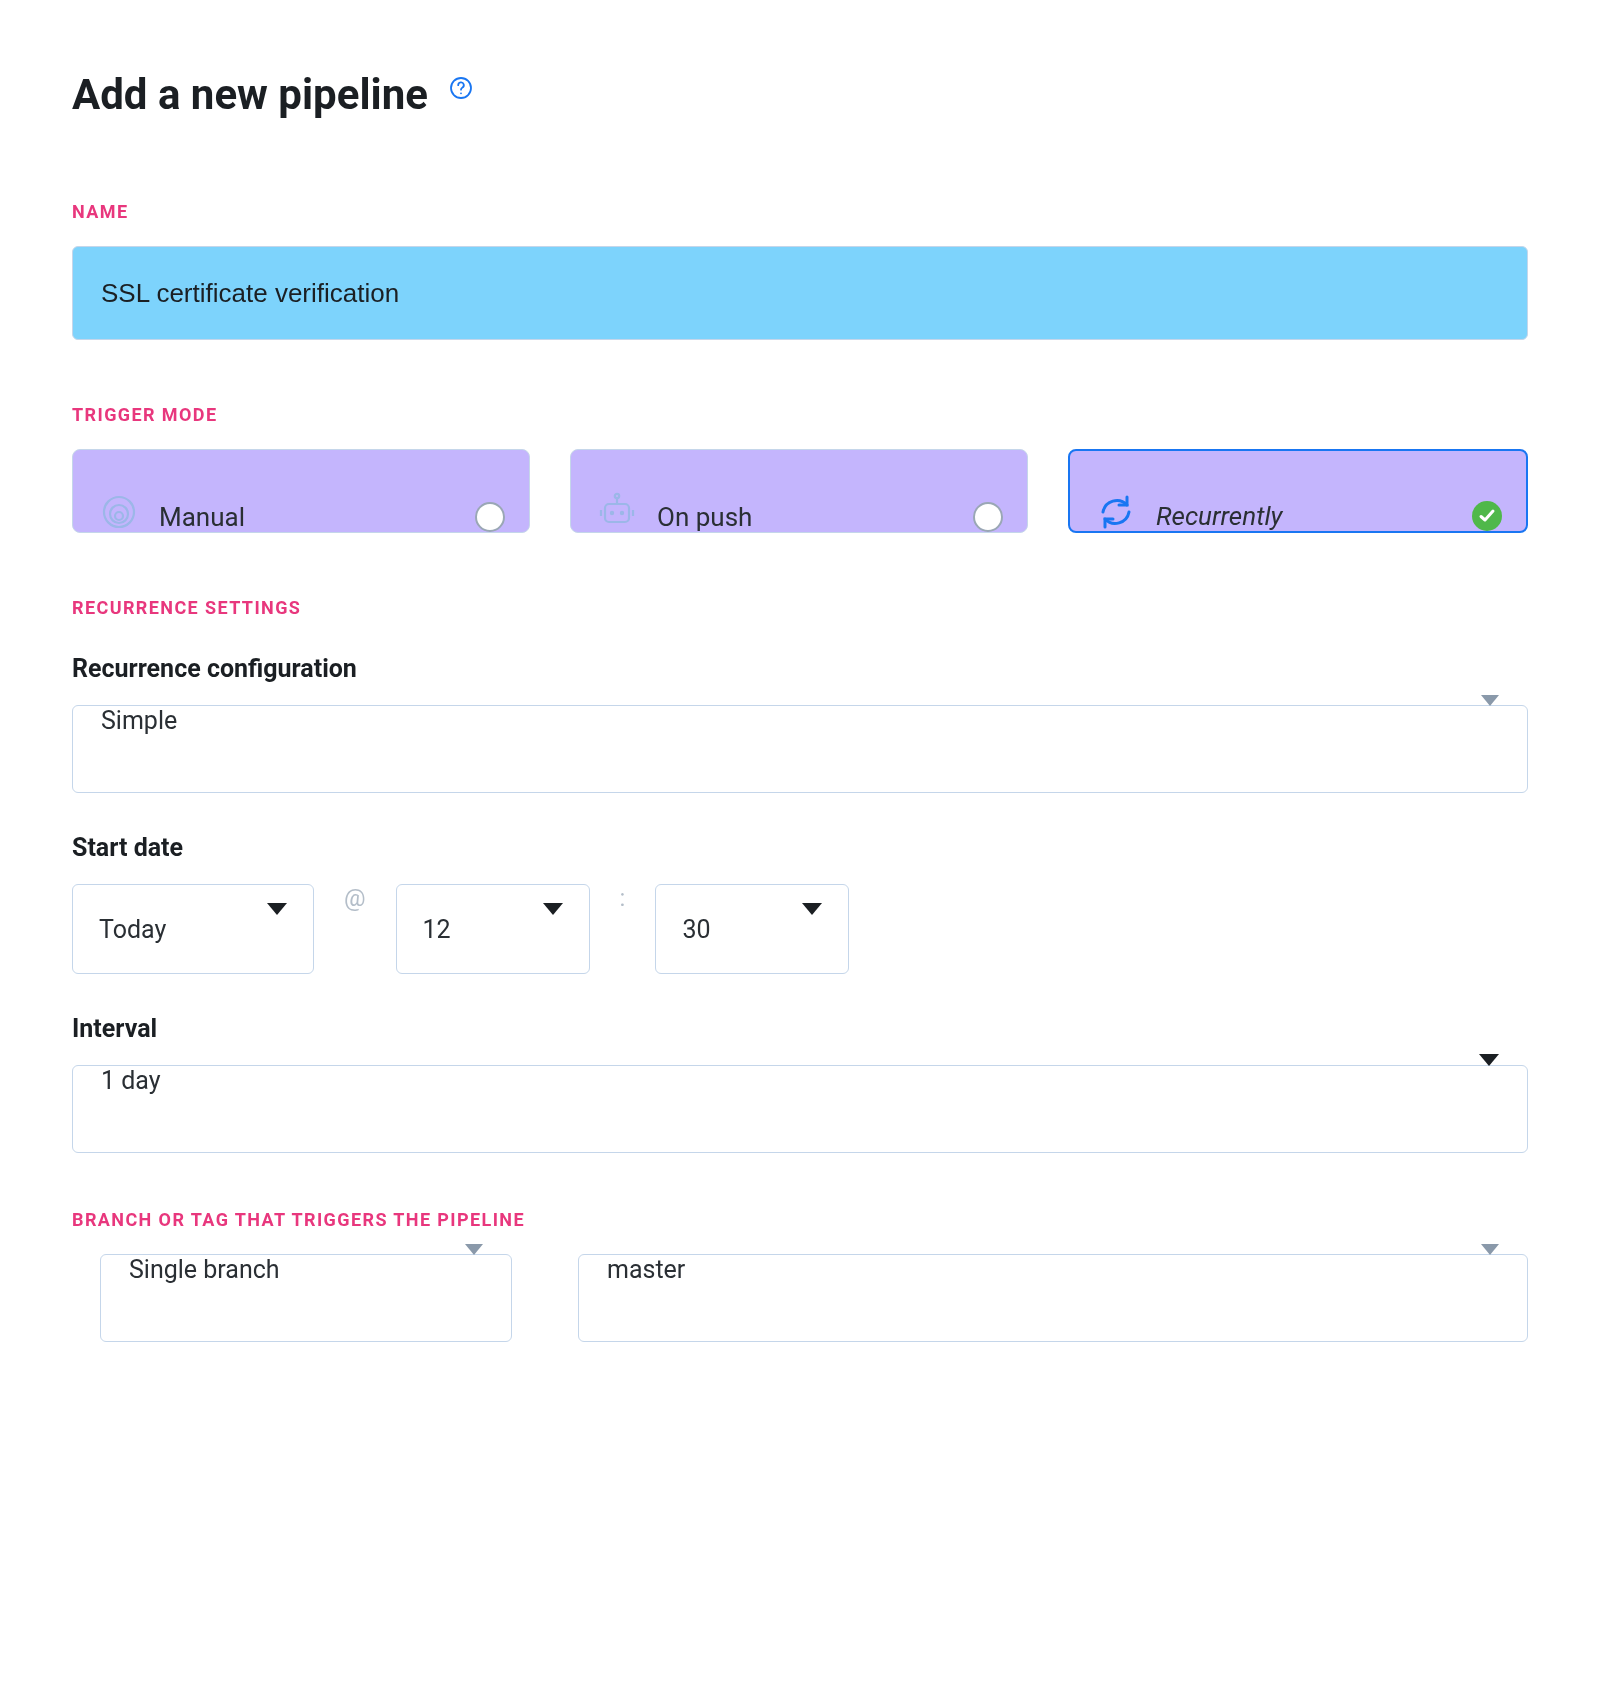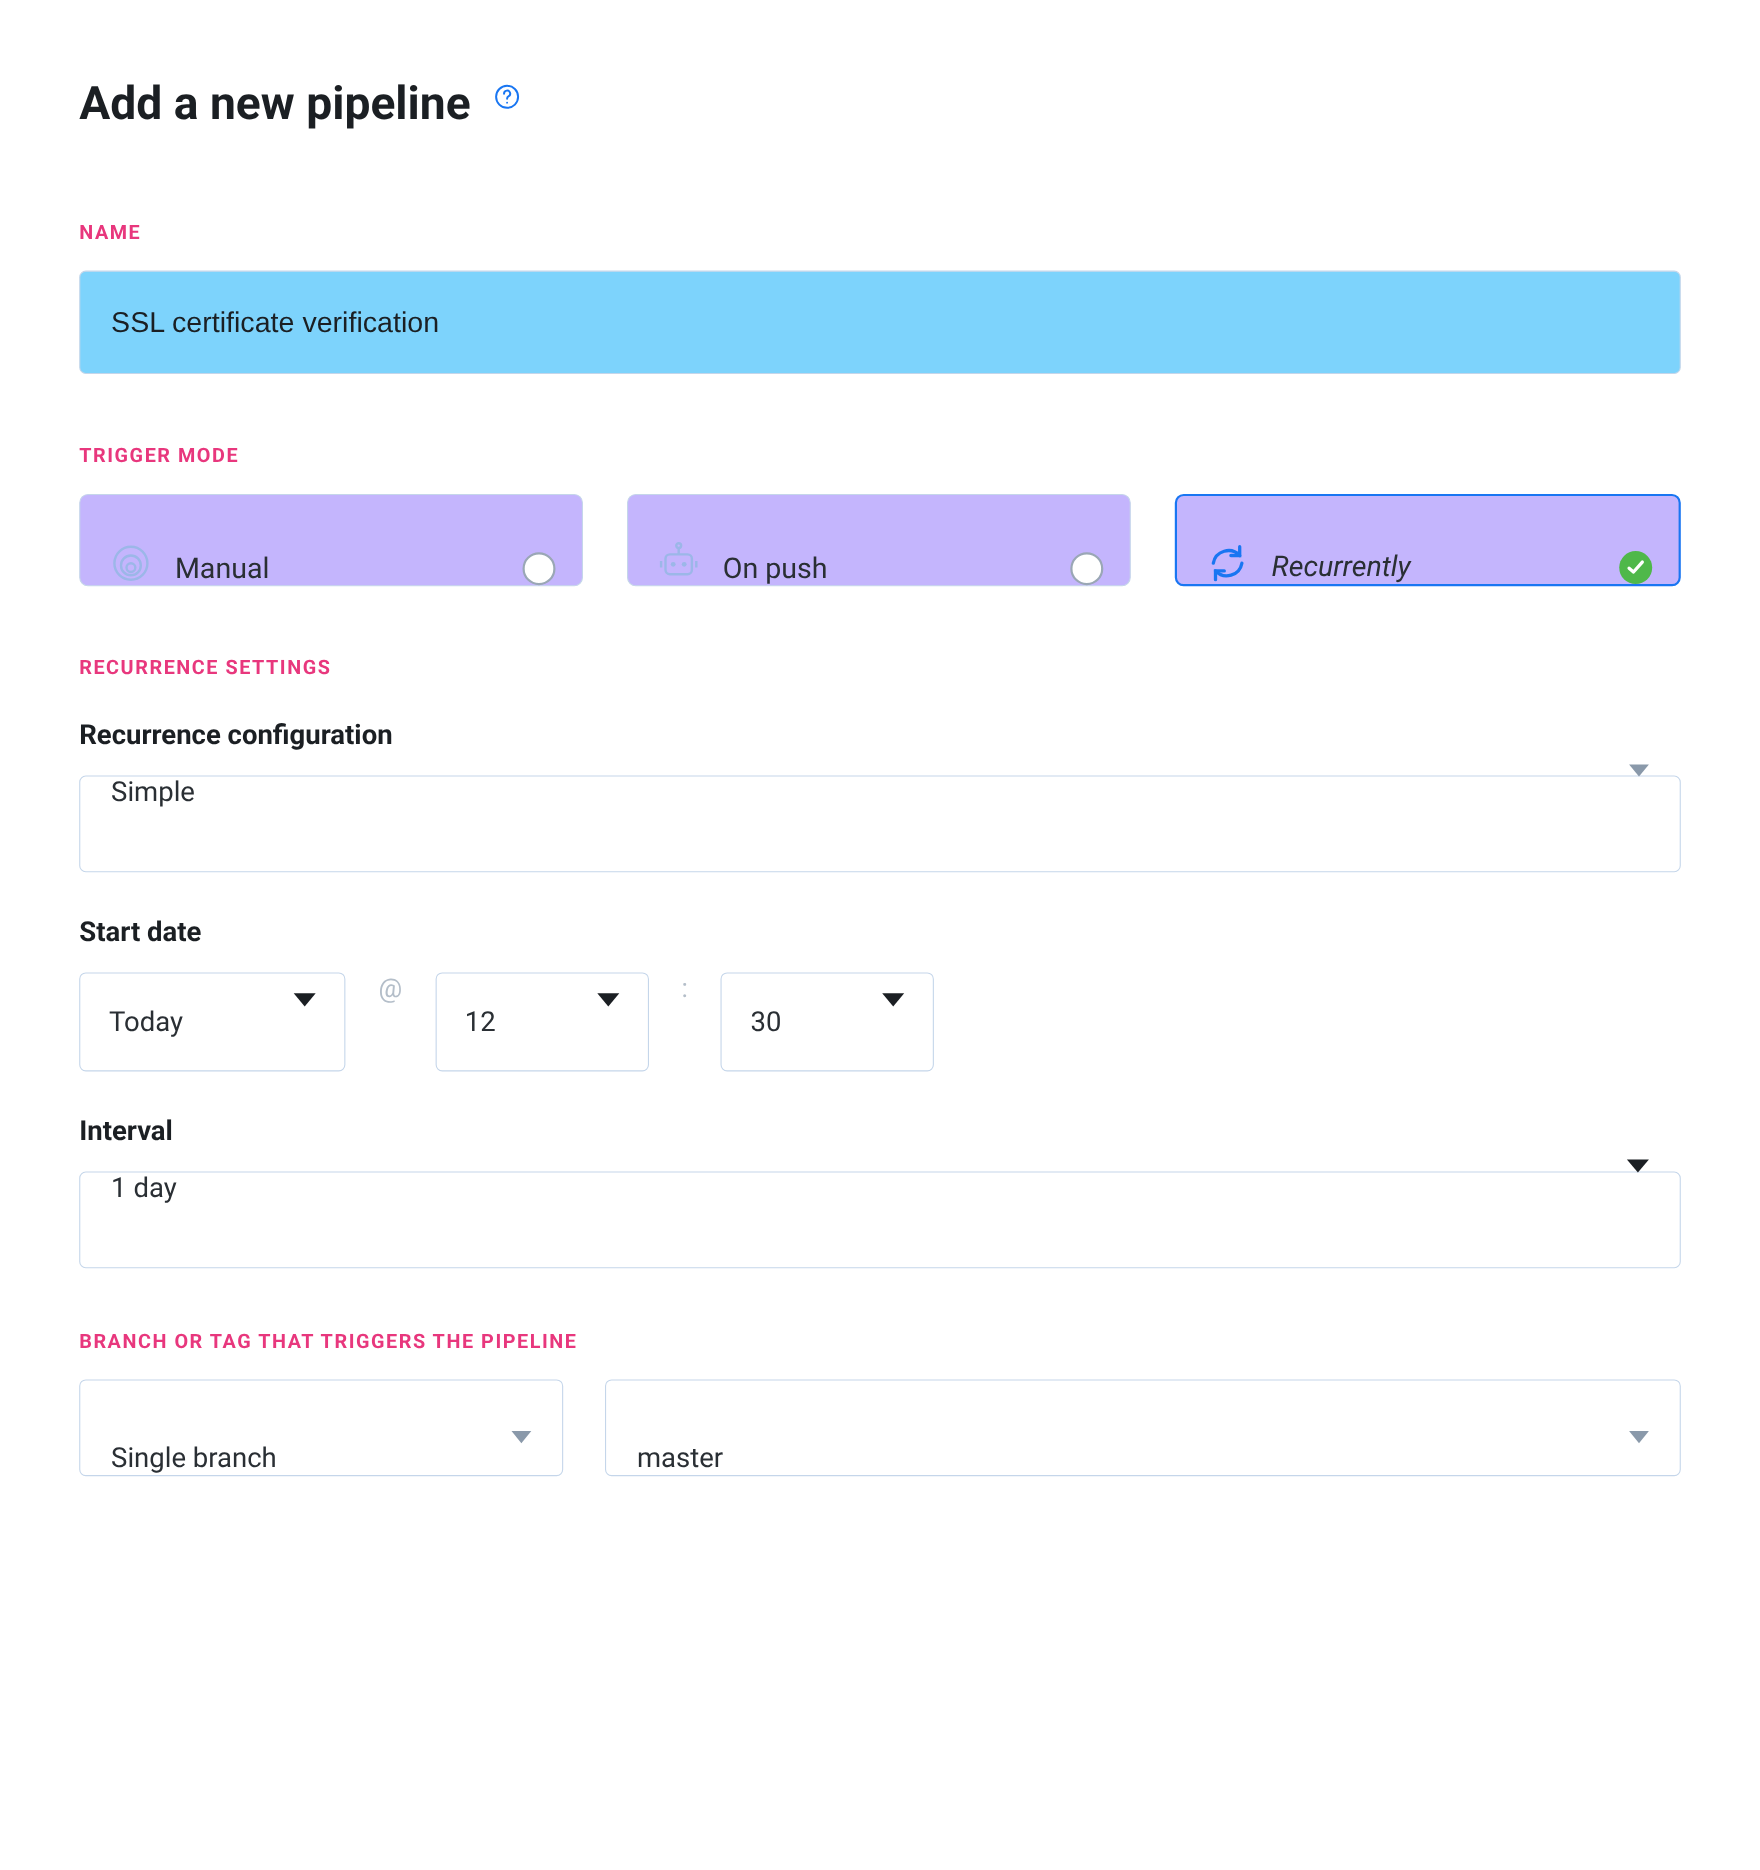--- a/index.html
+++ b/index.html
@@ -172,25 +172,26 @@
   }
   .branch-name {
     flex: 1;
   }
   .select-mid {
     height: 88px;
     border: 1.5px solid #c5d6ea;
     border-radius: 6px;
     background: #fff;
     display: flex;
-    align-items: flex-end;
+    align-items: flex-start;
     padding: 0 28px;
     font-size: 25px;
     color: #2a2f34;
     cursor: pointer;
+    margin-left: 28px;
   }
   .select-mid .caret { margin-left: auto; }
 </style>
 </head>
 <body>
 
 
 
 
 <div>

